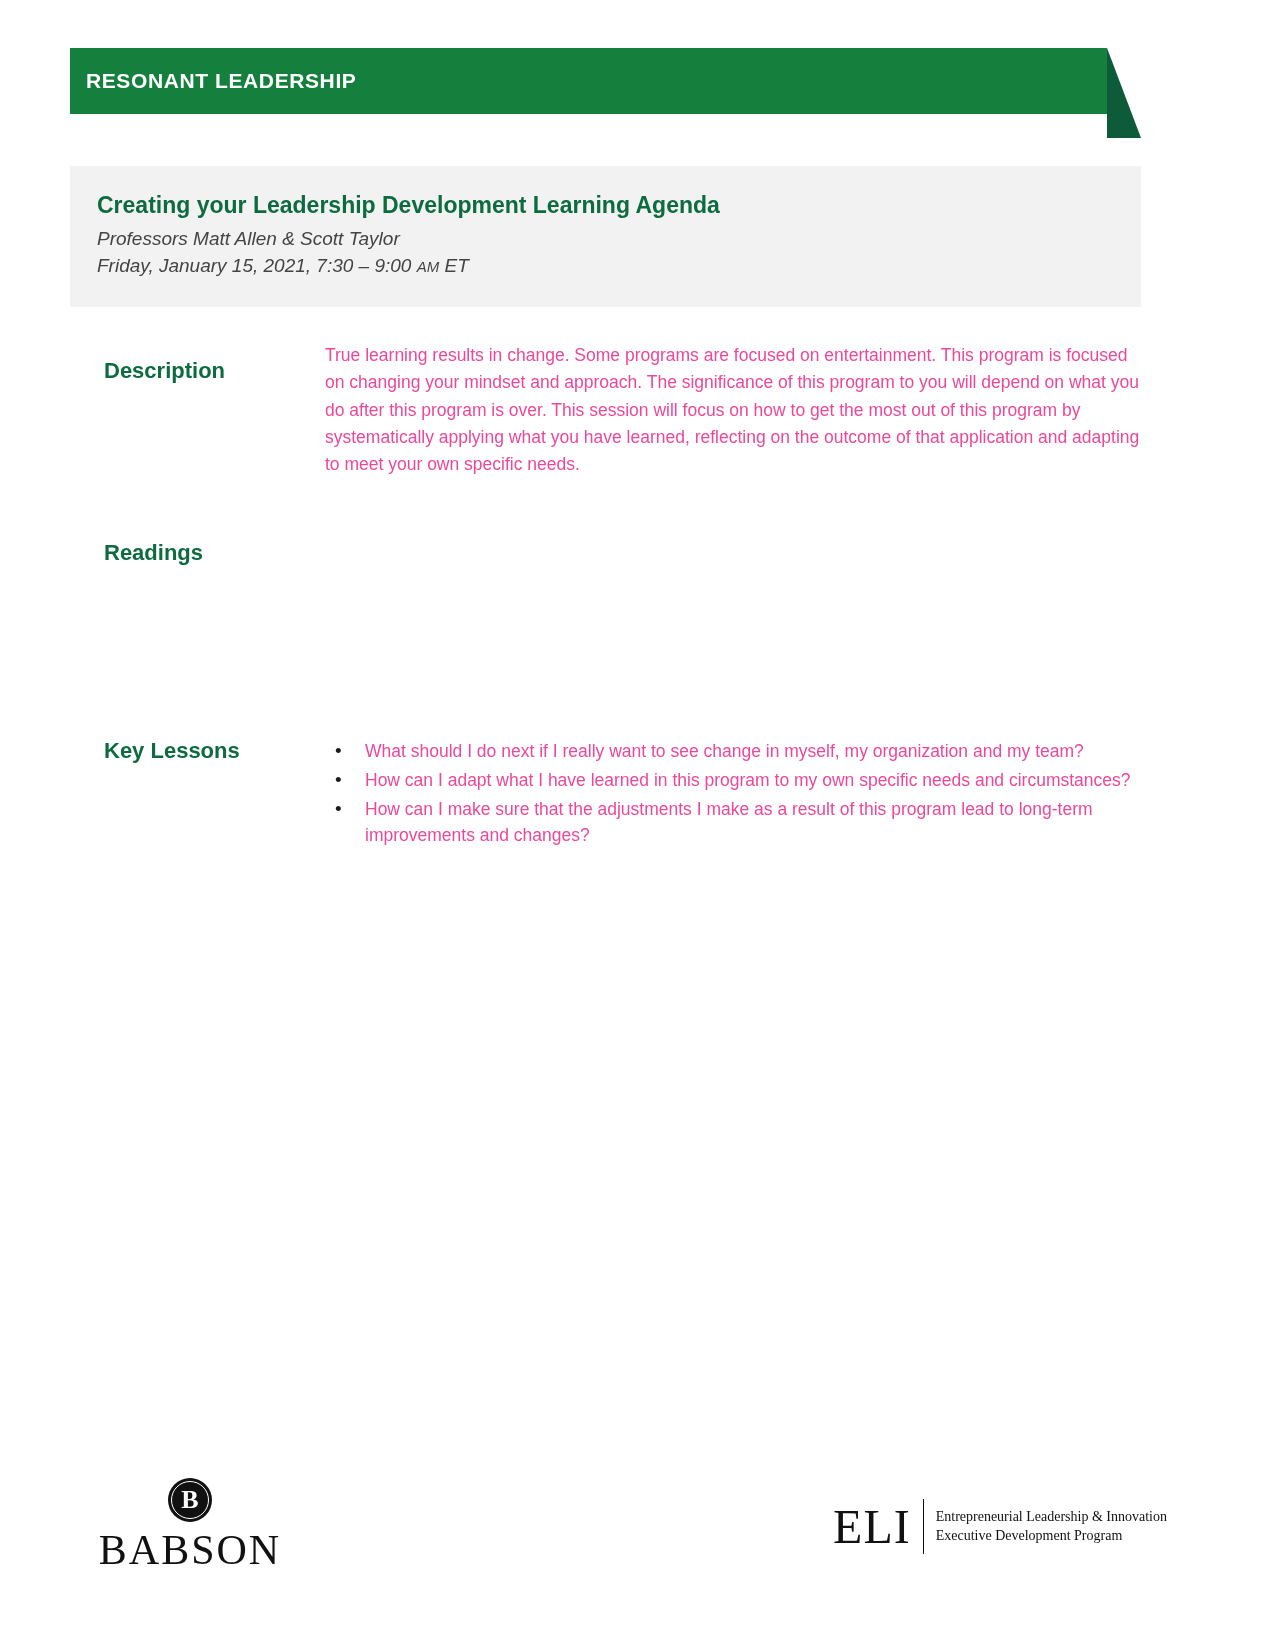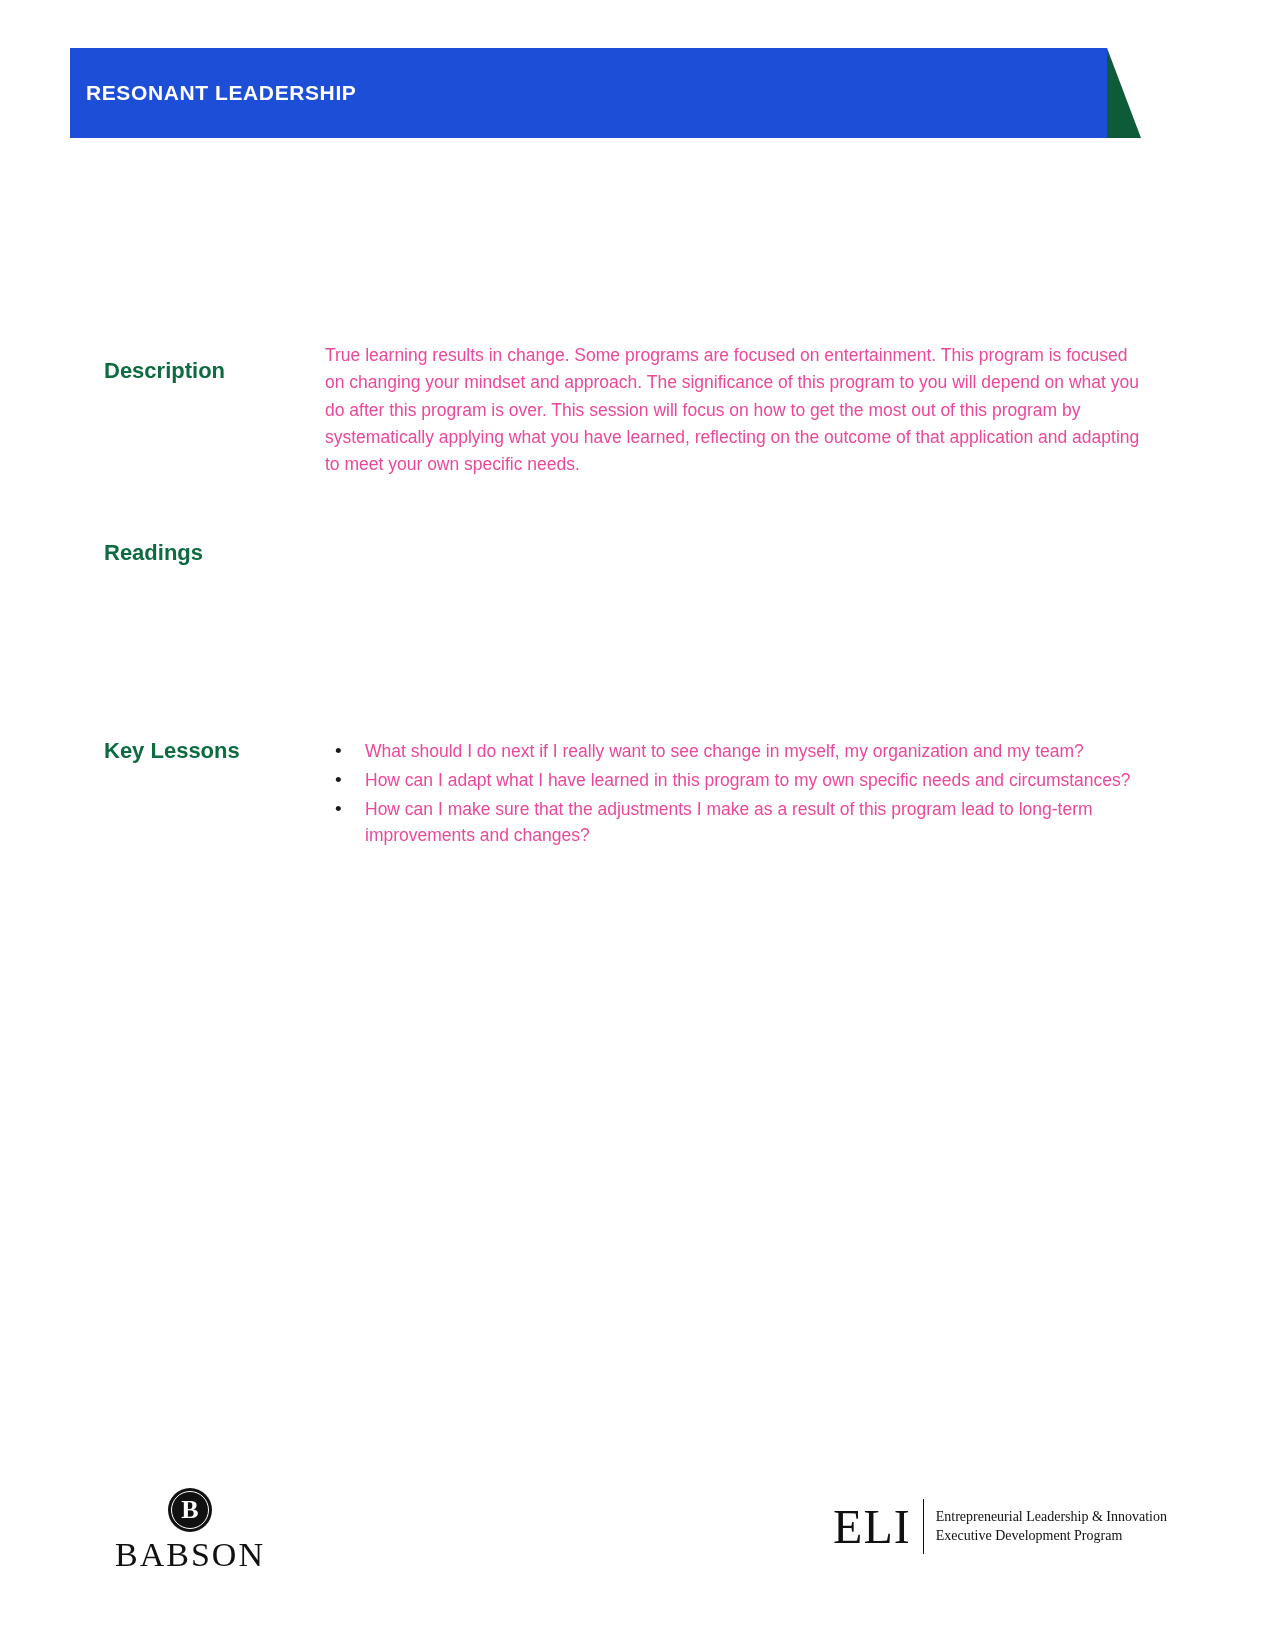--- a/index.html
+++ b/index.html
@@ -22,22 +22,22 @@
     width: 1275px;
     height: 1650px;
   }
 
   
   .banner {
     position: absolute;
     top: 48px;
     left: 70px;
     width: 1071px;
-    height: 90px;
-    background: #1d4ed8;
+    height: 66px;
+    background: #15803d;
     display: flex;
     align-items: center;
   }
   .banner-notch {
     position: absolute;
     top: 48px;
     left: 1107px;
     width: 0;
     height: 0;
     border-top: 90px solid #ffffff;
@@ -166,21 +166,21 @@
   }
   .babson-mark::after {
     content: "";
     position: absolute;
     left: 3px; top: 3px; right: 3px; bottom: 3px;
     border: 1.5px solid #ffffff;
     border-radius: 50%;
   }
   .babson-word {
     font-family: "Liberation Serif", serif;
-    font-size: 34px;
+    font-size: 42px;
     letter-spacing: 2px;
     color: #111111;
     font-weight: normal;
   }
 
   .footer-right {
     position: absolute;
     right: 108px;
     bottom: 96px;
     display: flex;
@@ -210,20 +210,25 @@
 </head>
 <body>
 
 <div class="page">
 
   <div class="banner">
     <span class="banner-title">RESONANT LEADERSHIP</span>
   </div>
   <div class="banner-notch"></div>
 
+  <div class="title-block">
+    <div class="session-title">Creating your Leadership Development Learning Agenda</div>
+    <div class="session-presenters">Professors Matt Allen &amp; Scott Taylor</div>
+    <div class="session-datetime"><span>Friday, January 15, 2021, 7:30 – 9:00 </span><span class="small-caps">AM</span><span> ET</span></div>
+  </div>
 
   <div class="content">
 
     <div class="row row-description">
       <div class="row-label">Description</div>
       <div class="row-body">
         <p class="desc-text">True learning results in change.  Some programs are focused on entertainment.  This program is focused on changing your mindset and approach.  The significance of this program to you will depend on what you do after this program is over.  This session will focus on how to get the most out of this program by systematically applying what you have learned, reflecting on the outcome of that application and adapting to meet your own specific needs.</p>
       </div>
     </div>
 

